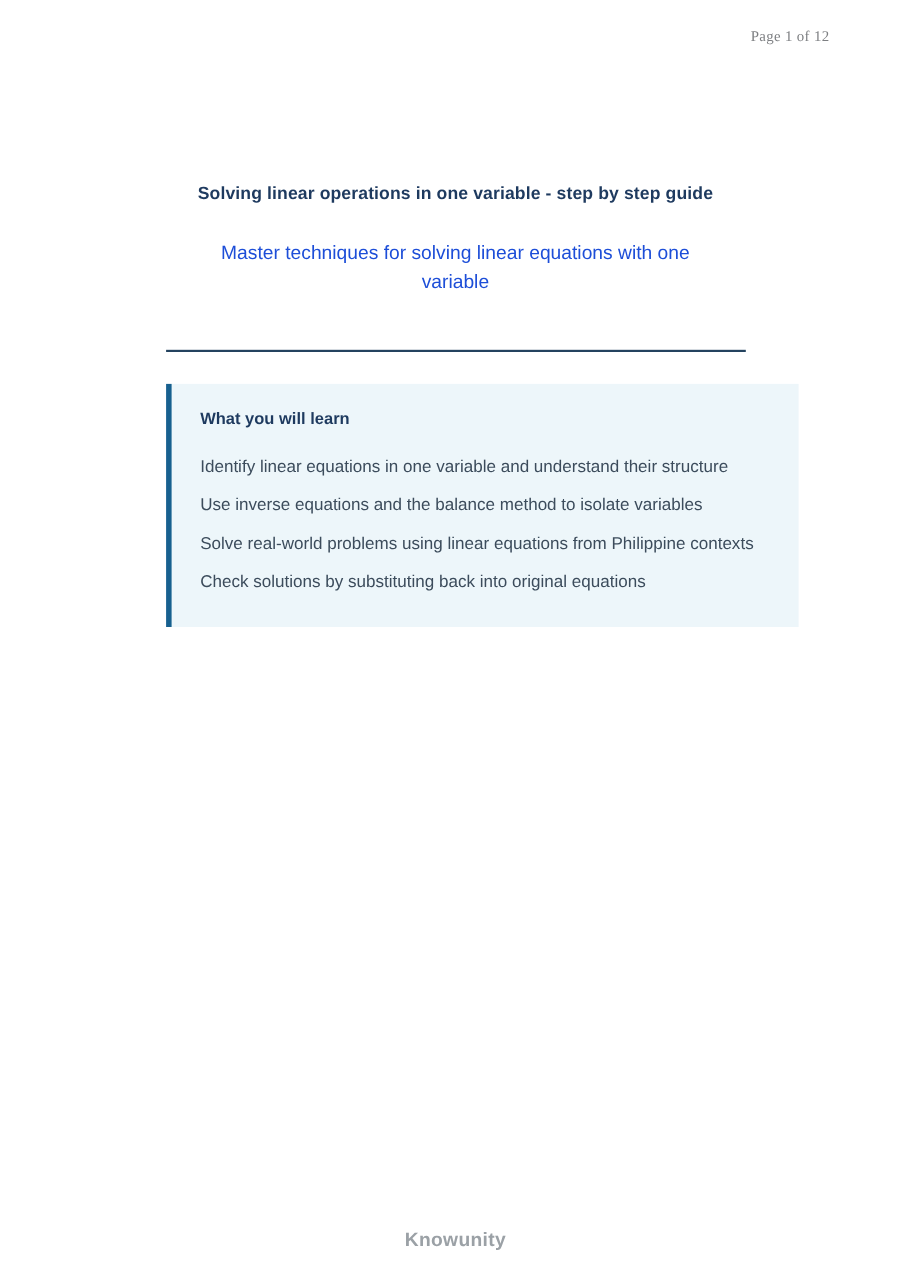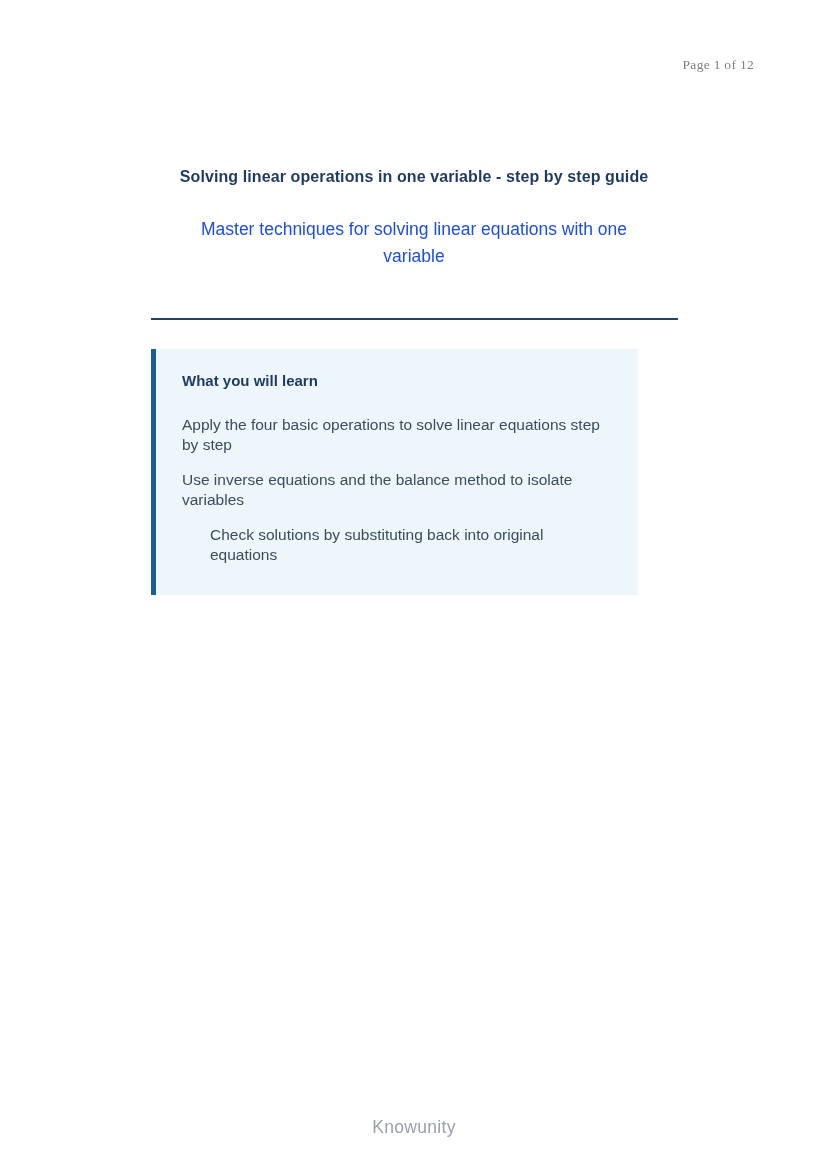--- a/index.html
+++ b/index.html
@@ -16,21 +16,20 @@
     overflow: hidden;
   }
   .page-number {
     position: absolute;
     top: 25px;
     right: 74px;
     font-family: "Liberation Serif", serif;
     font-size: 13.5px;
     color: #7d7f82;
     letter-spacing: 0.3px;
-    margin-top: 32px;
   }
   .title {
     position: absolute;
     top: 168px;
     left: 0;
     width: 100%;
     margin: 0;
     text-align: center;
     font-size: 16px;
     font-weight: 700;
@@ -55,70 +54,70 @@
     top: 318px;
     left: 151px;
     width: 527px;
     height: 2px;
     background: #24435f;
   }
   .learn-box {
     position: absolute;
     top: 349px;
     left: 151px;
-    width: 487px;
+    width: 575px;
     box-sizing: border-box;
     background: #edf6fa;
     border-left: 5px solid #17608f;
     padding: 22px 24px 30px 26px;
   }
   .learn-heading {
     font-size: 15px;
     font-weight: 700;
     line-height: 20px;
     color: #1e3a5f;
     margin: 0 0 24px 0;
   }
   .learn-item {
     font-size: 15.5px;
     line-height: 20px;
     color: #3c4c5c;
     margin: 0 0 15px 0;
   }
   .learn-item:last-child {
     margin-bottom: 0;
-    margin-left: 28px;
   }
   .footer-brand {
     position: absolute;
     top: 1117px;
     left: 0;
     width: 100%;
     text-align: center;
     font-size: 17.5px;
-    font-weight: 400;
+    font-weight: 700;
     color: #9ba1a6;
     letter-spacing: 0.3px;
   }
 </style>
 </head>
 <body>
 
 <div class="page">
 
   <div class="page-number">Page 1 of 12</div>
 
   <h1 class="title">Solving linear operations in one variable - step by step guide</h1>
 
   <p class="subtitle">Master techniques for solving linear equations with one variable</p>
 
   <div class="divider"></div>
 
   <div class="learn-box">
     <div class="learn-heading">What you will learn</div>
-    <div class="learn-item">Apply the four basic operations to solve linear equations step by step</div>
+    <div class="learn-item">Identify linear equations in one variable and understand their structure</div>
     <div class="learn-item">Use inverse equations and the balance method to isolate variables</div>
+    <div class="learn-item">Solve real-world problems using linear equations from Philippine contexts</div>
     <div class="learn-item">Check solutions by substituting back into original equations</div>
   </div>
 
   <div class="footer-brand">Knowunity</div>
 
 </div>
 
 </body></html>

